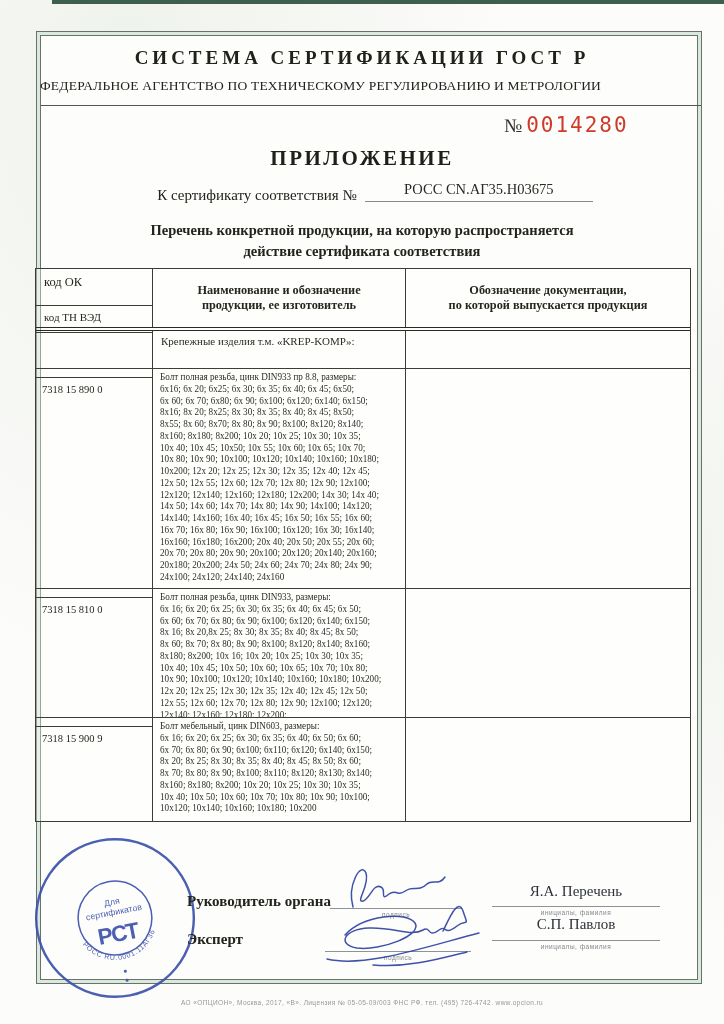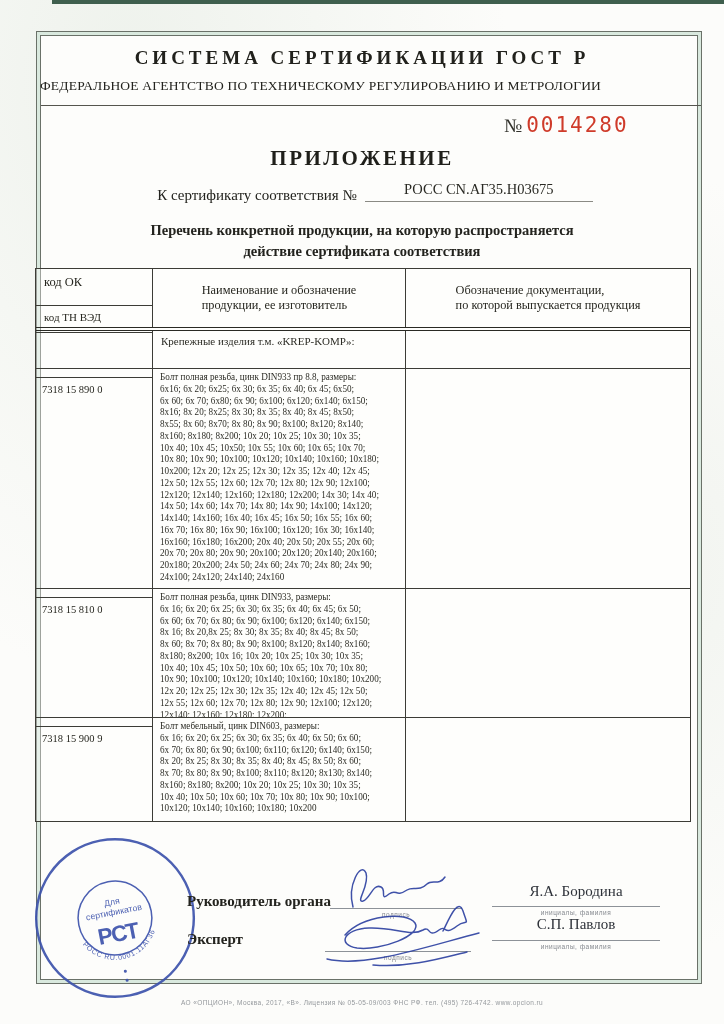--- a/index.html
+++ b/index.html
@@ -39,22 +39,22 @@
 
   .subtitle { position:absolute; top:220px; left:40px; width:644px; text-align:center;
     font-size:14.5px; font-weight:bold; line-height:21px; white-space:pre-line; color:#23231e; }
 
   
   .cert-table { position:absolute; top:268px; left:35px; width:656px; border:1px solid #3c3c36; background:rgba(255,255,255,0.35); }
   .thead { display:grid; grid-template-columns:117px 253px 1fr; border-bottom:4px double #2a2a24; height:62px; }
   .th-codes { border-right:1px solid #3c3c36; display:flex; flex-direction:column; }
   .th-ok { height:37px; border-bottom:1px solid #3c3c36; padding:6px 0 0 8px; font-size:12.5px; }
   .th-tnved { flex:1; padding:5px 0 0 8px; font-size:11px; }
-  .th-name, .th-doc { display:flex; align-items:center; justify-content:center; text-align:left;
-    font-weight:normal; font-size:12.3px; line-height:15px; white-space:pre-line; }
+  .th-name, .th-doc { display:flex; align-items:center; justify-content:center; text-align:center;
+    font-weight:bold; font-size:12.3px; line-height:15px; white-space:pre-line; }
   .th-name { border-right:1px solid #3c3c36; }
 
   .trow { display:grid; grid-template-columns:117px 253px 1fr; border-bottom:1px solid #3c3c36; overflow:hidden; }
   .trow.last { border-bottom:none; }
   .r1 { height:38px; } .r2 { height:220px; } .r3 { height:129px; } .r4 { height:103px; }
   .td-code { border-right:1px solid #3c3c36; font-size:10.5px; }
   .code-spacer { height:9px; border-bottom:1px solid #3c3c36; margin-bottom:4px; }
   .code-text { padding:1px 3px 0 6px; line-height:13px; white-space:pre-line; }
   .code-underline { border-bottom:1px solid #3c3c36; margin-top:1px; }
   .td-name { border-right:1px solid #3c3c36; overflow:hidden; }
@@ -236,21 +236,21 @@
   </svg>
 
   <div class="sign-label lbl-head">Руководитель органа</div>
   <div class="sign-label lbl-expert">Эксперт</div>
 
   <div class="hline sig-line1"></div>
   <div class="caption cap-sig1">подпись</div>
   <div class="hline sig-line2"></div>
   <div class="caption cap-sig2">подпись</div>
 
-  <div class="name-text name1">Я.А. Бородина</div>
+  <div class="name-text name1">Я.А. Перечень</div>
   <div class="hline name-line1"></div>
   <div class="caption cap-name1">инициалы, фамилия</div>
 
   <div class="name-text name2">С.П. Павлов</div>
   <div class="hline name-line2"></div>
   <div class="caption cap-name2">инициалы, фамилия</div>
 
   <svg class="sig-svg" viewBox="0 0 175 118">
     <g fill="none" stroke="#2b3fa0" stroke-width="1.5" stroke-linecap="round" opacity="0.9">
       <path d="M38,52 C32,30 46,6 51,18 C55,30 40,48 48,46 C55,44 58,28 66,32 C72,35 64,47 74,39 C82,33 80,43 92,35 C98,31 104,37 112,29 C117,24 124,31 130,22"></path>

